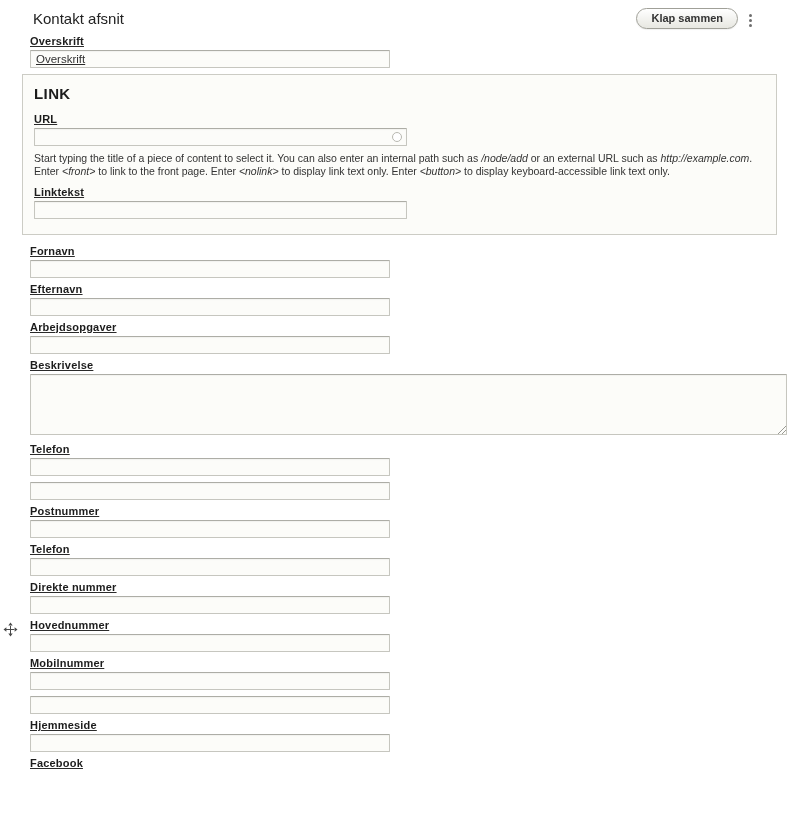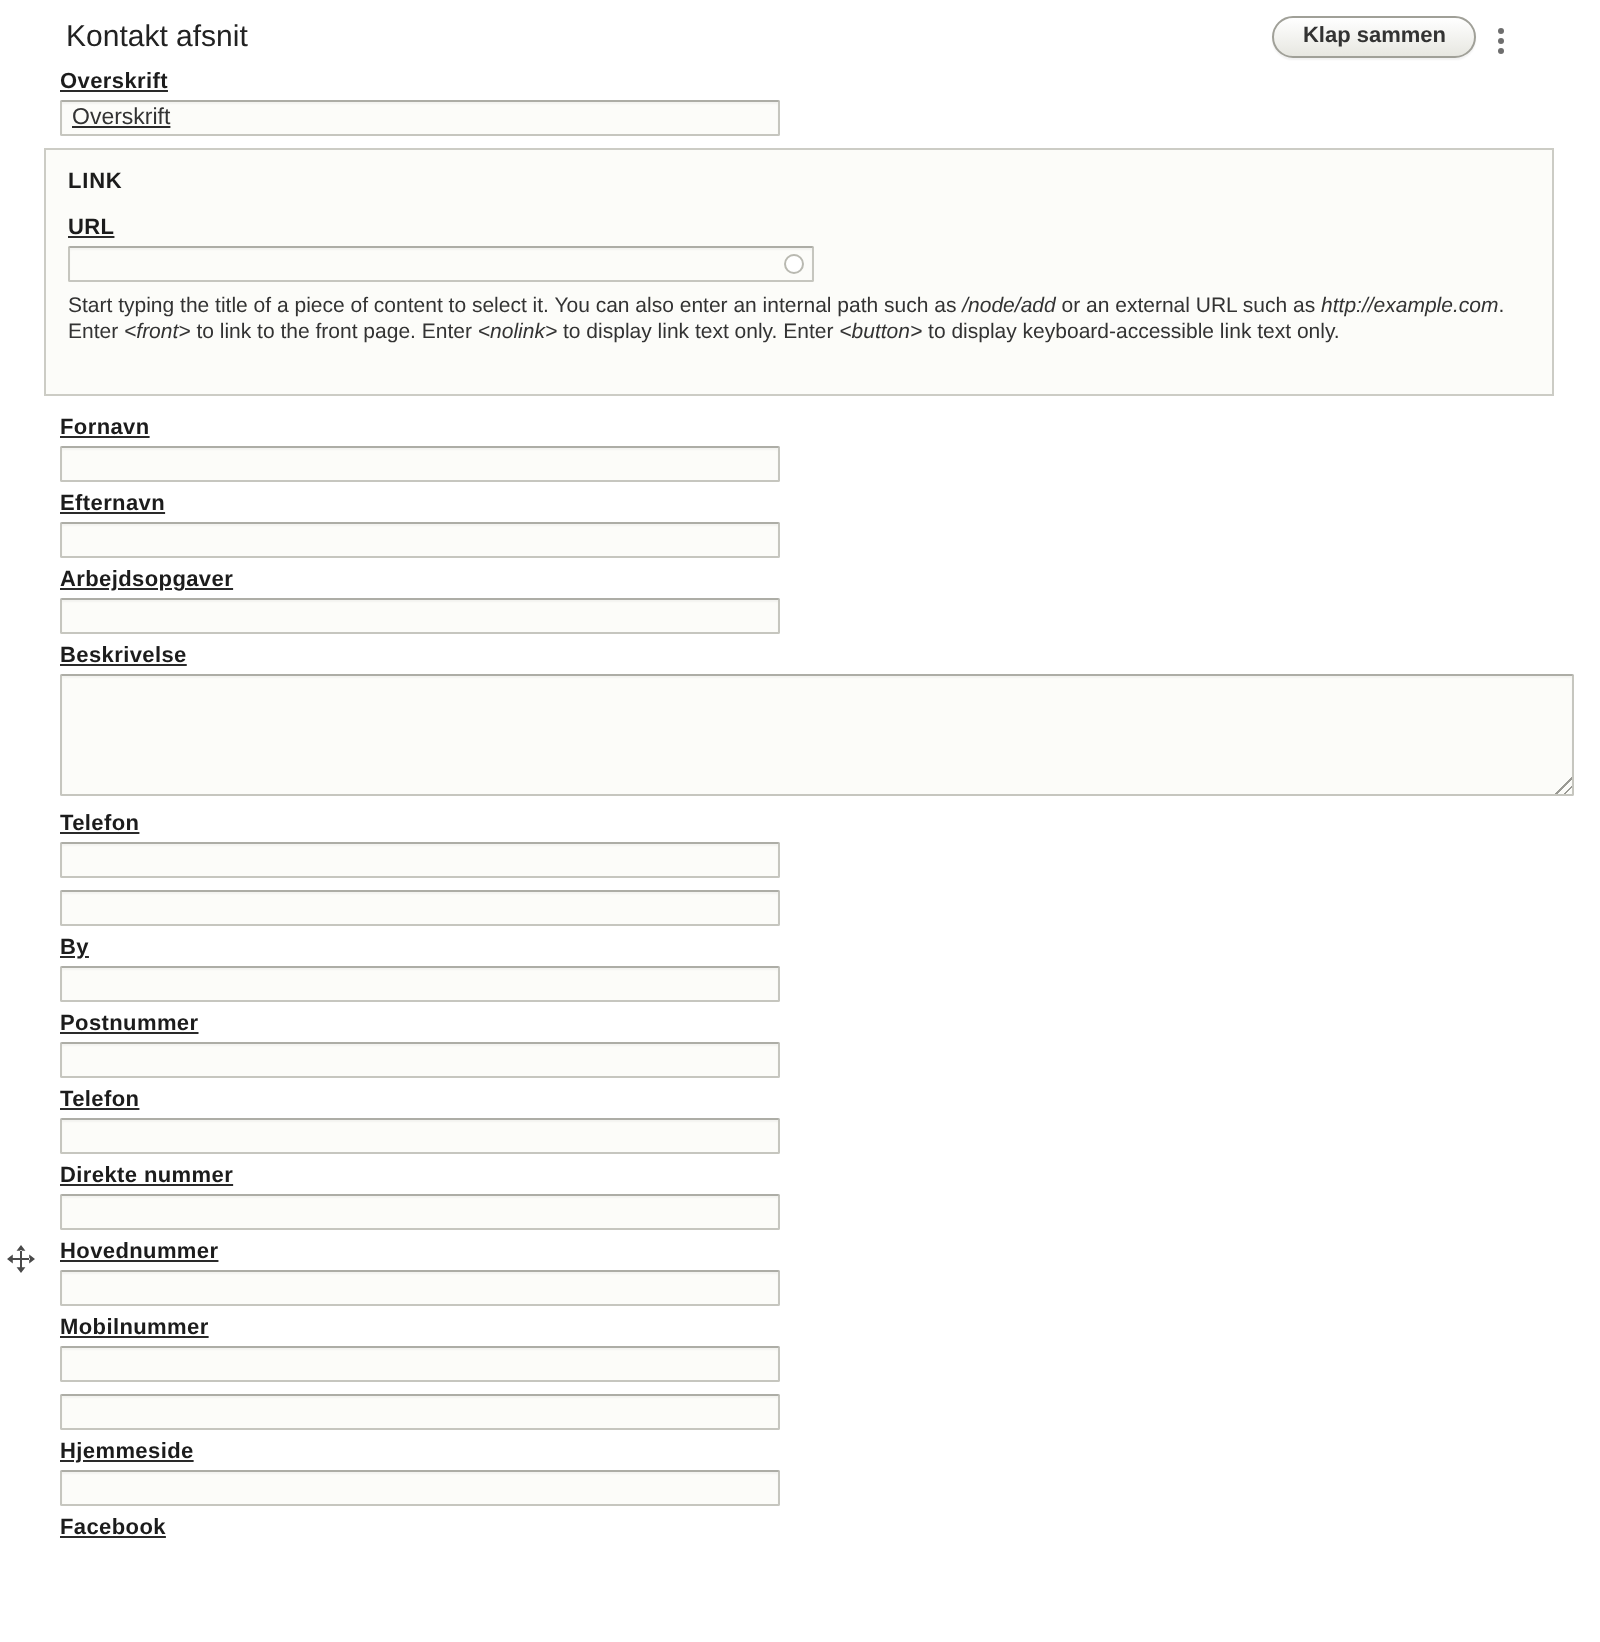--- a/index.html
+++ b/index.html
@@ -31,21 +31,21 @@
     box-sizing:border-box; height:18px; border:1px solid #c6c6bf; border-top-color:#adada6;
     background:#fcfcf9; border-radius:1px; font-family:"Liberation Sans", sans-serif;
     font-size:11.5px; color:#333; padding:2px 5px; display:block;
     box-shadow:inset 0 1px 1px rgba(0,0,0,0.04);
   }
   .w-std input.text { width:360px; }
 
   
   .fieldset { box-sizing:border-box; width:755px; margin-left:-8px; margin-top:3px; margin-bottom:11px;
               border:1px solid #ccccc5; background:#fcfcf9; padding:10px 12px 15px 11px; }
-  .legend { font-size:11px; font-weight:bold; letter-spacing:0.4px; margin-bottom:12px; color:#1c1c1c; }
+  .legend { font-size:15px; font-weight:bold; letter-spacing:0.4px; margin-bottom:12px; color:#1c1c1c; }
   .input-wrap { position:relative; width:373px; }
   .w-link input.text { width:373px; }
   .throbber { position:absolute; right:5px; top:50%; margin-top:-5px; width:10px; height:10px;
               border:1.5px solid #b9b9b1; border-radius:50%; box-sizing:border-box; background:#fff; }
   .desc { font-size:10.5px; line-height:12.5px; color:#333; margin:5px 0 10px; width:724px; }
   .desc em { }
 
   
   .ta-field { margin-top:3px; margin-bottom:9px; }
   .ta-wrap { position:relative; width:757px; }
@@ -85,20 +85,24 @@
     <div class="field w-link">
       <label>URL</label>
       <div class="input-wrap">
         <input class="text" type="text" value="" style="">
         <span class="throbber"></span>
       </div>
     </div>
 
     <p class="desc"><span>Start typing the title of a piece of content to select it. You can also enter an internal path such as </span><em>/node/add</em><span> or an external URL such as </span><em>http://example.com</em><span>. Enter </span><em>&lt;front&gt;</em><span> to link to the front page. Enter </span><em>&lt;nolink&gt;</em><span> to display link text only. Enter </span><em>&lt;button&gt;</em><span> to display keyboard-accessible link text only.</span></p>
 
+    <div class="field w-link" style="margin-bottom:0;">
+      <label>Linktekst</label>
+      <input class="text" type="text" value="" style="">
+    </div>
   </div>
 
   <div class="field w-std">
     <label>Fornavn</label>
     <input class="text" type="text" value="" style="">
   </div>
 
   <div class="field w-std">
     <label>Efternavn</label>
     <input class="text" type="text" value="" style="">
@@ -119,24 +123,20 @@
 
   <div class="field w-std">
     <label>Telefon</label>
     <input class="text" type="text" value="" style="">
   </div>
 
   <div class="field w-std">
     <input class="text" type="text" value="" style="">
   </div>
 
-  <div class="field w-std">
-    <label>By</label>
-    <input class="text" type="text" value="" style="">
-  </div>
 
   <div class="field w-std">
     <label>Postnummer</label>
     <input class="text" type="text" value="" style="">
   </div>
 
   <div class="field w-std">
     <label>Telefon</label>
     <input class="text" type="text" value="" style="">
   </div>

